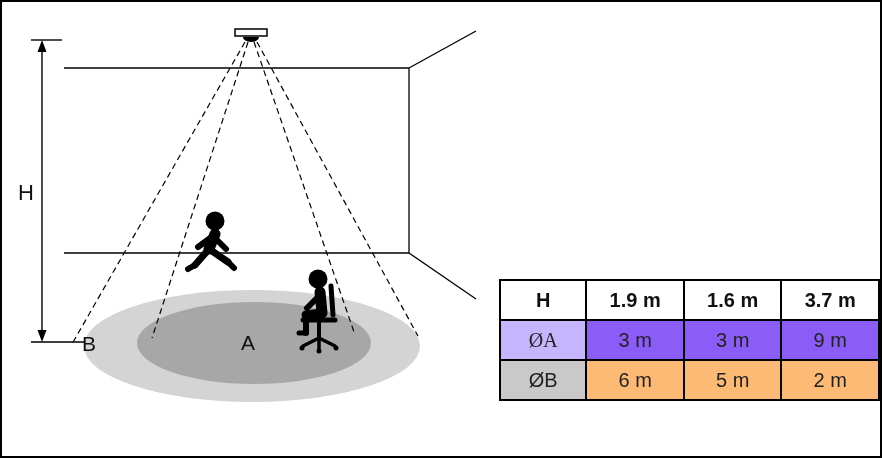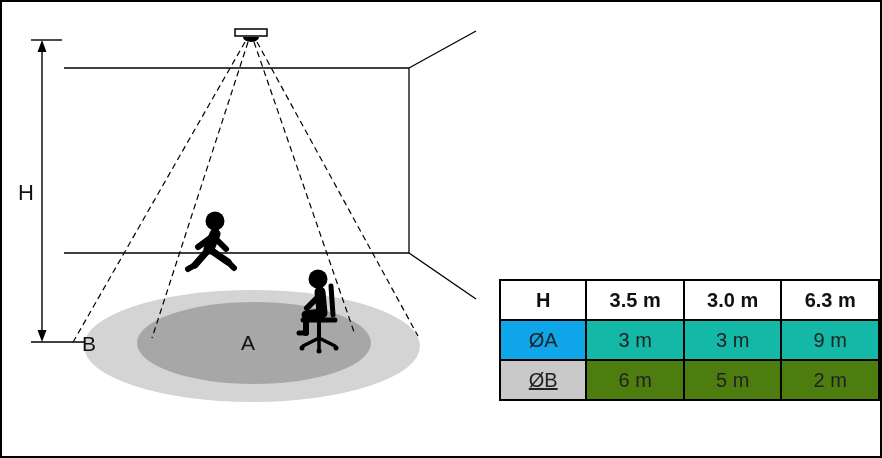--- a/index.html
+++ b/index.html
@@ -29,24 +29,24 @@
   #range-table th, #range-table td {
     border: 2px solid #000;
     text-align: center;
     vertical-align: middle;
     height: 38px;
     padding: 0 4px;
   }
   #range-table th { width: 92px; background: #ffffff; font-weight: bold; }
   #range-table th.first { width: 80px; }
   #range-table td { font-weight: normal; color: #222; }
-  #range-table tr.row-a td { background: #14b8a6; }
-  #range-table tr.row-a td.rowlabel { background: #0ea5e9; }
-  #range-table tr.row-b td { background: #4d7c0f; }
-  #range-table tr.row-b td.rowlabel { background: #c9c9c9; text-decoration: underline; }
+  #range-table tr.row-a td { background: #8b5cf6; }
+  #range-table tr.row-a td.rowlabel { background: #c4b5fd; font-family: Liberation Serif, serif; }
+  #range-table tr.row-b td { background: #fdba74; }
+  #range-table tr.row-b td.rowlabel { background: #c9c9c9; }
 </style>
 </head>
 <body>
 
 <div id="frame">
 
   <svg id="diagram-svg" width="882" height="458" viewBox="0 0 882 458">
 
     <g stroke="#000" stroke-width="1.3">
       <line x1="62" y1="66" x2="407" y2="66"></line>
@@ -110,23 +110,23 @@
     </g>
 
     <text x="80" y="349" class="zone-label">B</text>
     <text x="239" y="348" class="zone-label">A</text>
   </svg>
 
   <table id="range-table">
     <tbody>
       <tr>
         <th class="first">H</th>
-        <th>3.5 m</th>
-        <th>3.0 m</th>
-        <th>6.3 m</th>
+        <th>1.9 m</th>
+        <th>1.6 m</th>
+        <th>3.7 m</th>
       </tr>
       <tr class="row-a">
         <td class="rowlabel">ØA</td>
         <td>3 m</td>
         <td>3 m</td>
         <td>9 m</td>
       </tr>
       <tr class="row-b">
         <td class="rowlabel">ØB</td>
         <td>6 m</td>

